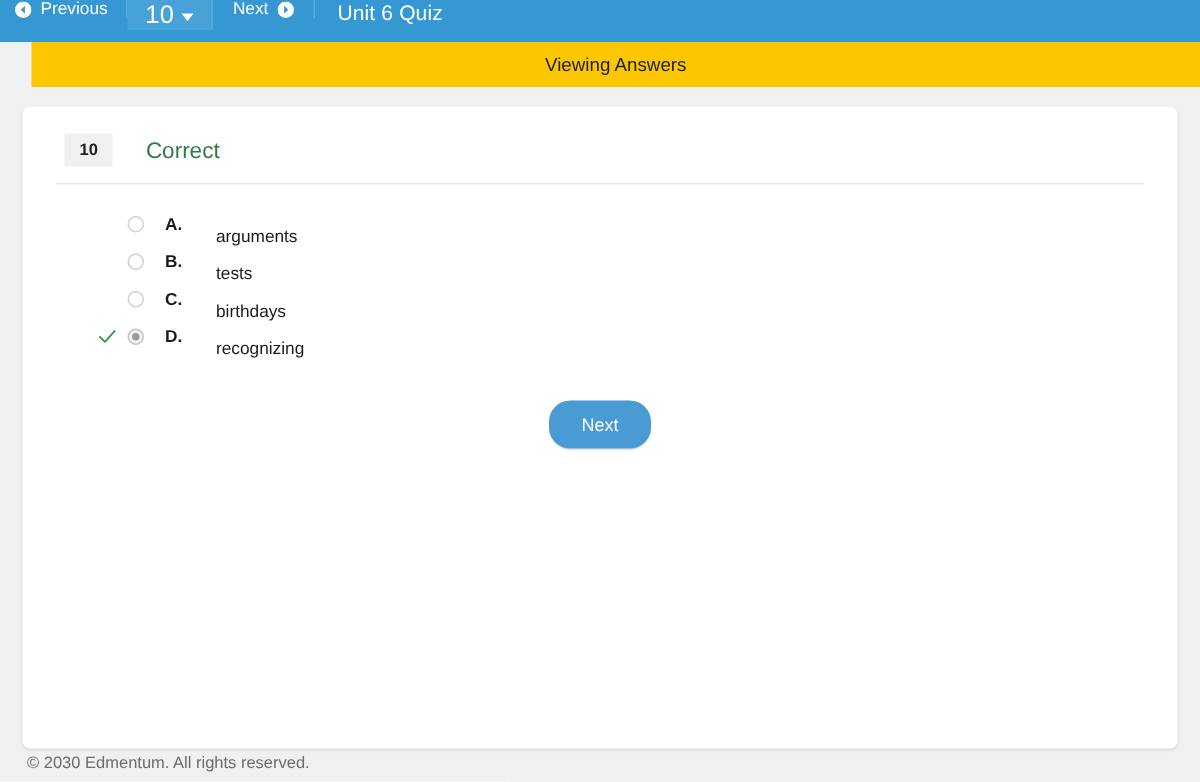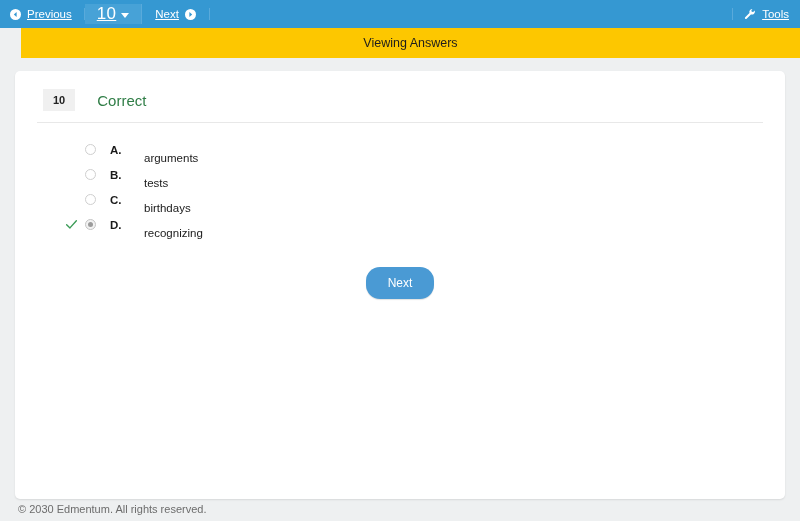--- a/index.html
+++ b/index.html
@@ -14,25 +14,24 @@
     font-family: "Liberation Sans", sans-serif;
     -webkit-font-smoothing: antialiased;
     overflow: hidden;
   }
 
   
   .topbar {
     height: 28px;
     background: #3598d2;
     display: flex;
-    align-items: center;
+    align-items: flex-start;
     color: #ffffff;
     font-size: 11.5px;
     position: relative;
-    text-decoration: underline;
   }
   .nav-cell {
     display: flex;
     align-items: center;
     gap: 6px;
     padding: 0 11px;
     border-right: 1px solid #59aadb;
     white-space: nowrap;
     cursor: pointer;
     user-select: none;
@@ -237,30 +236,25 @@
   <div class="nav-cell nav-next">
     <span>Next</span>
     <span class="ico">
       <svg width="11" height="11" viewBox="0 0 16 16">
         <circle cx="8" cy="8" r="8" fill="#ffffff"></circle>
         <path d="M6.4 4.2 L10.4 8 L6.4 11.8 Z" fill="#3598d2"></path>
       </svg>
     </span>
   </div>
 
+  <div class="quiz-title">
+    <span>Unit 6 Quiz</span>
+  </div>
 
   <div class="right-group">
-    <div class="nav-cell right-group-item">
-      <span class="ico">
-        <svg width="12" height="12" viewBox="0 0 16 16">
-          <path d="M11.3 1.2a4.2 4.2 0 0 0-4.0 5.5L1.6 12.4a1.3 1.3 0 0 0 1.9 1.9l5.7-5.7a4.2 4.2 0 0 0 5.2-5.3l-2.2 2.2-1.9-.5-.5-1.9z" fill="#ffffff"></path>
-        </svg>
-      </span>
-      <span>Tools</span>
-    </div>
 
 
   </div>
 </div>
 
 <div class="banner">
   <span>Viewing Answers</span>
 </div>
 
 <div class="stage">

